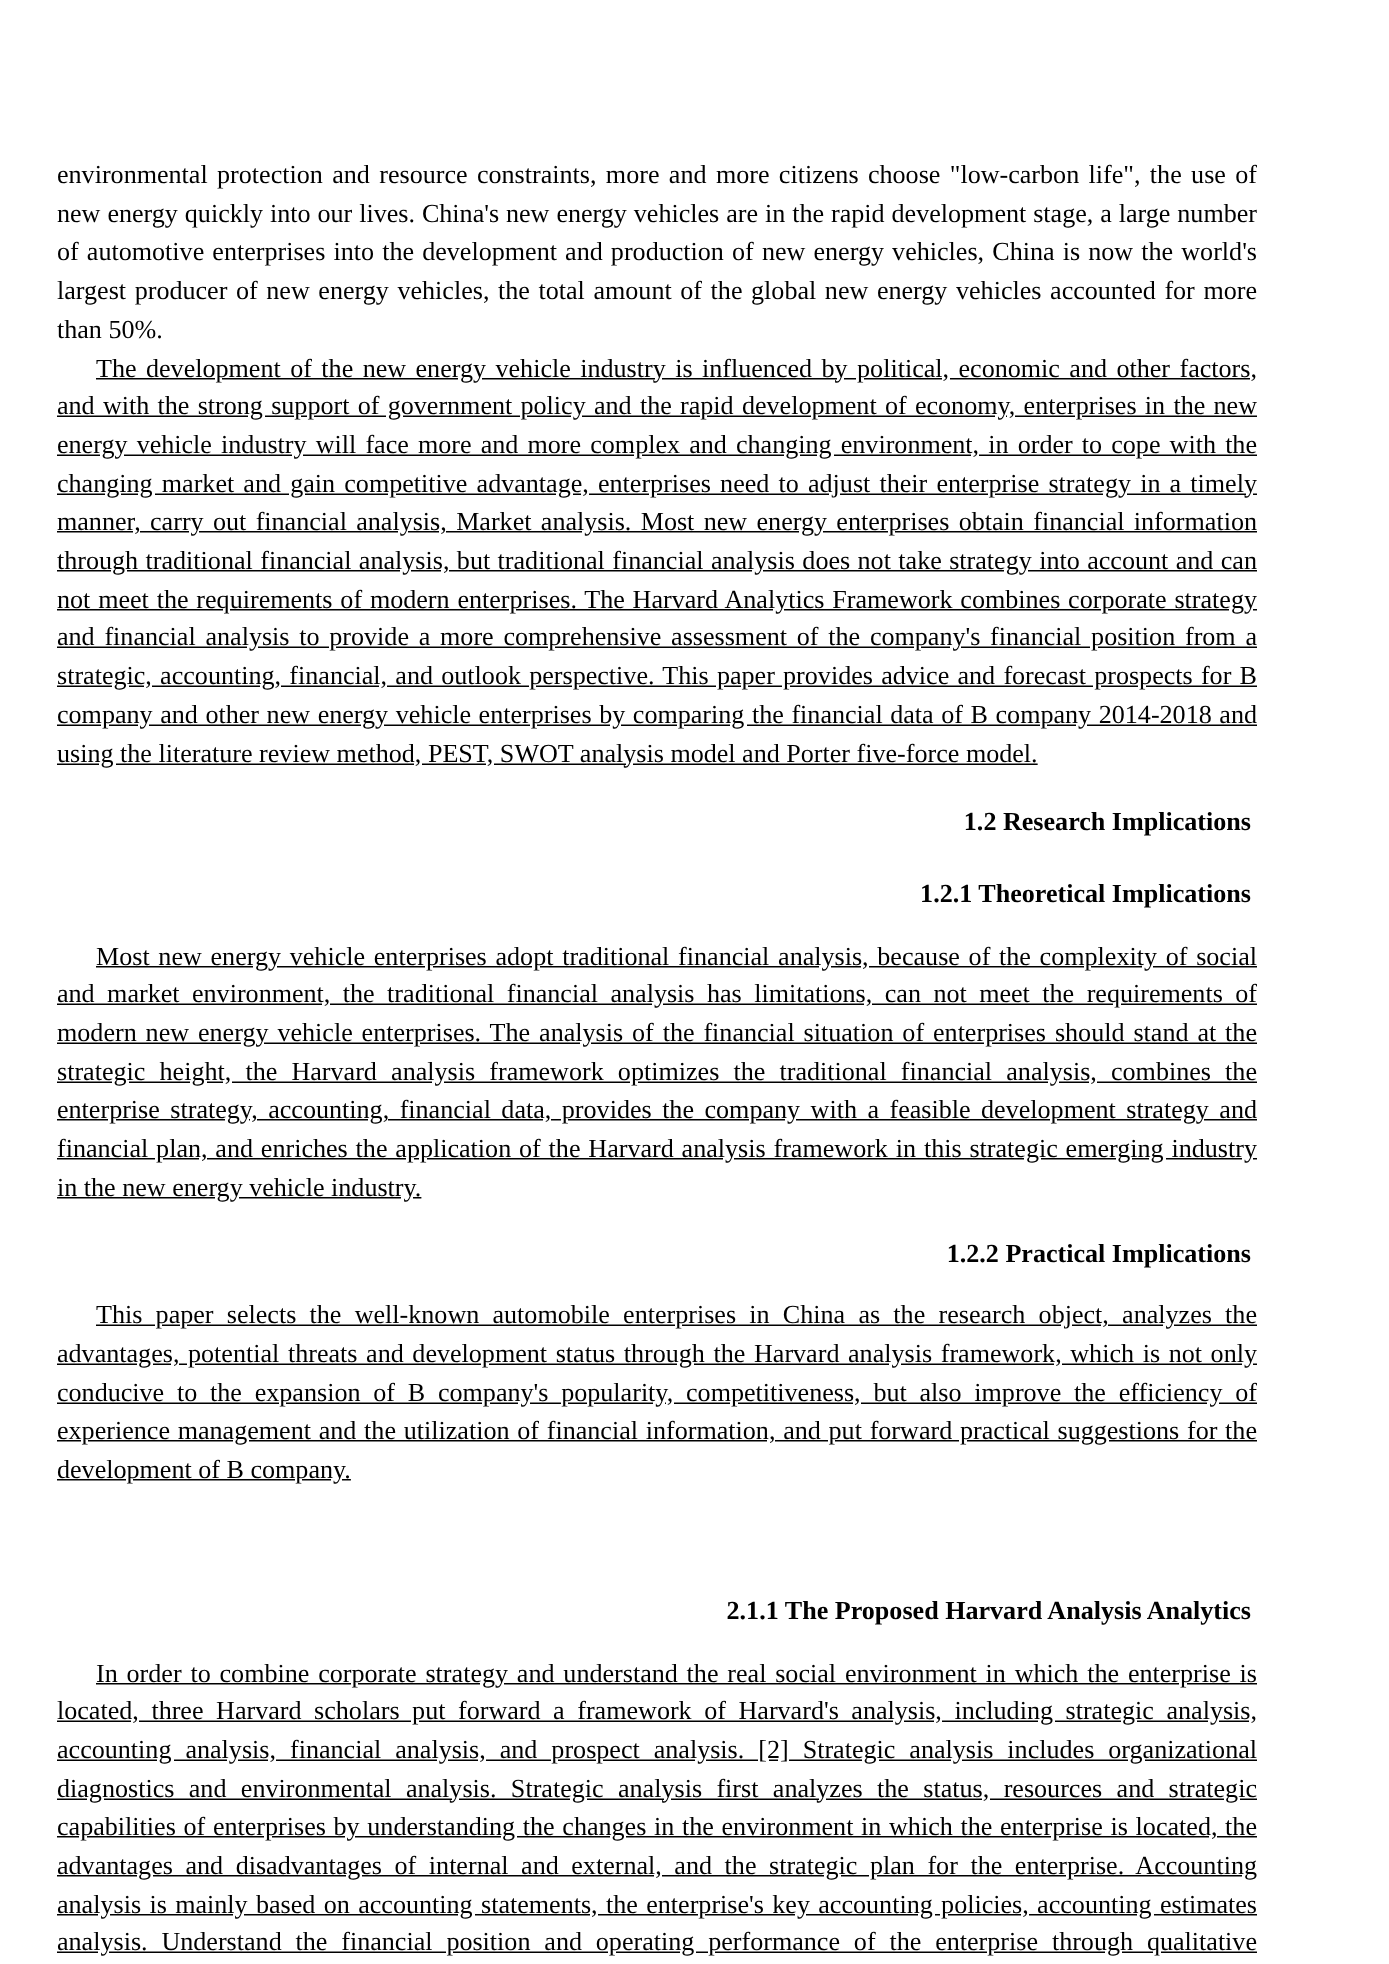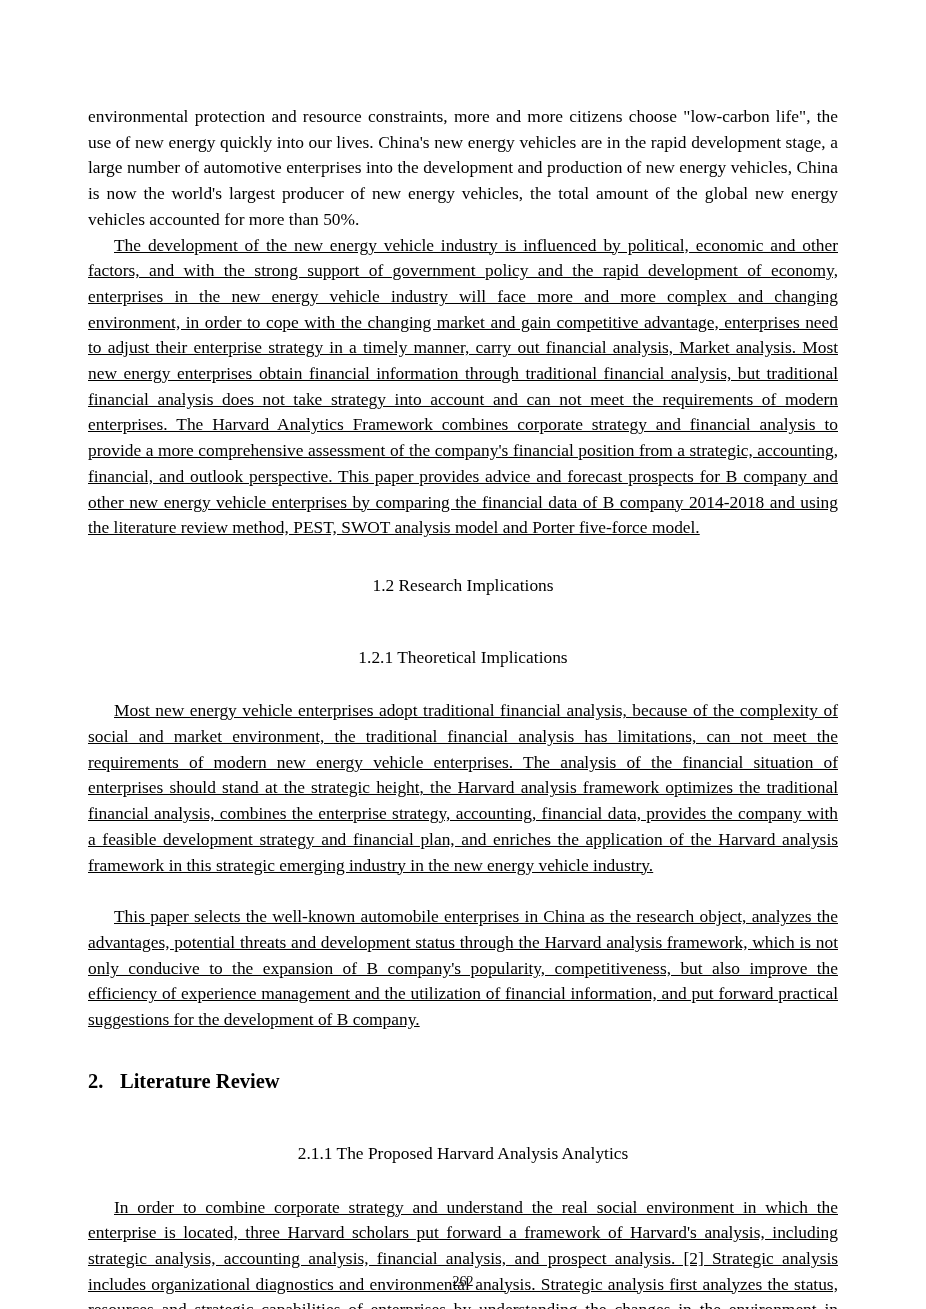--- a/index.html
+++ b/index.html
@@ -12,42 +12,42 @@
     height: 1309px;
     font-family: "Liberation Serif", serif;
     color: #000000;
     position: relative;
     overflow: hidden;
   }
   .page {
     box-sizing: border-box;
     width: 926px;
     height: 1309px;
-    padding: 104px 88px 0 88px;
+    padding: 104px 88px 0 38px;
     position: relative;
   }
   p.body-par {
     margin: 0;
     font-size: 17.4px;
     line-height: 25.7px;
     text-align: justify;
     text-justify: inter-word;
     text-indent: 0;
     hyphens: none;
   }
   p.indent {
     text-indent: 26px;
     text-decoration: underline;
   }
   h3.sec {
-    margin: 16px;
+    margin: 4px;
     font-size: 17.4px;
     line-height: 25.7px;
-    font-weight: normal;
-    text-align: center;
+    font-weight: bold;
+    text-align: right;
   }
   h2.chapter {
     margin: 0;
     font-size: 20.5px;
     line-height: 28px;
     font-weight: bold;
     text-align: left;
   }
   .chapter-inner {
     display: inline-block;
@@ -87,36 +87,33 @@
   <div class="sp-14"></div>
 
   <h3 class="sec">1.2.1 Theoretical Implications</h3>
 
   <div class="sp-12"></div>
 
   <p class="body-par indent">Most new energy vehicle enterprises adopt traditional financial analysis, because of the complexity of social and market environment, the traditional financial analysis has limitations, can not meet the requirements of modern new energy vehicle enterprises. The analysis of the financial situation of enterprises should stand at the strategic height, the Harvard analysis framework optimizes the traditional financial analysis, combines the enterprise strategy, accounting, financial data, provides the company with a feasible development strategy and financial plan, and enriches the application of the Harvard analysis framework in this strategic emerging industry in the new energy vehicle industry.</p>
 
   <div class="sp-14"></div>
 
+  <h3 class="sec">1.2.2 Practical Implications</h3>
 
   <div class="sp-12"></div>
 
   <p class="body-par indent">This paper selects the well-known automobile enterprises in China as the research object, analyzes the advantages, potential threats and development status through the Harvard analysis framework, which is not only conducive to the expansion of B company's popularity, competitiveness, but also improve the efficiency of experience management and the utilization of financial information, and put forward practical suggestions for the development of B company.</p>
 
   <div class="sp-34"></div>
 
-  <h2 class="chapter">
-    <span class="chapter-num">2.</span><span class="chapter-inner">Literature Review</span>
-  </h2>
 
   <div class="sp-16"></div>
 
 
   <div class="sp-14"></div>
 
   <h3 class="sec">2.1.1 The Proposed Harvard Analysis Analytics</h3>
 
   <div class="sp-12"></div>
 
   <p class="body-par indent">In order to combine corporate strategy and understand the real social environment in which the enterprise is located, three Harvard scholars put forward a framework of Harvard's analysis, including strategic analysis, accounting analysis, financial analysis, and prospect analysis. [2] Strategic analysis includes organizational diagnostics and environmental analysis. Strategic analysis first analyzes the status, resources and strategic capabilities of enterprises by understanding the changes in the environment in which the enterprise is located, the advantages and disadvantages of internal and external, and the strategic plan for the enterprise. Accounting analysis is mainly based on accounting statements, the enterprise's key accounting policies, accounting estimates analysis. Understand the financial position and operating performance of the enterprise through qualitative analysis, quantitative analysis, static analysis, dynamic analysis, etc. Financial analysis is based on accounting and statements, through vertical analysis, horizontal analysis, ratio analysis of the</p>
 
-  <div class="page-number">262</div>
 </div>
 
 </body></html>

